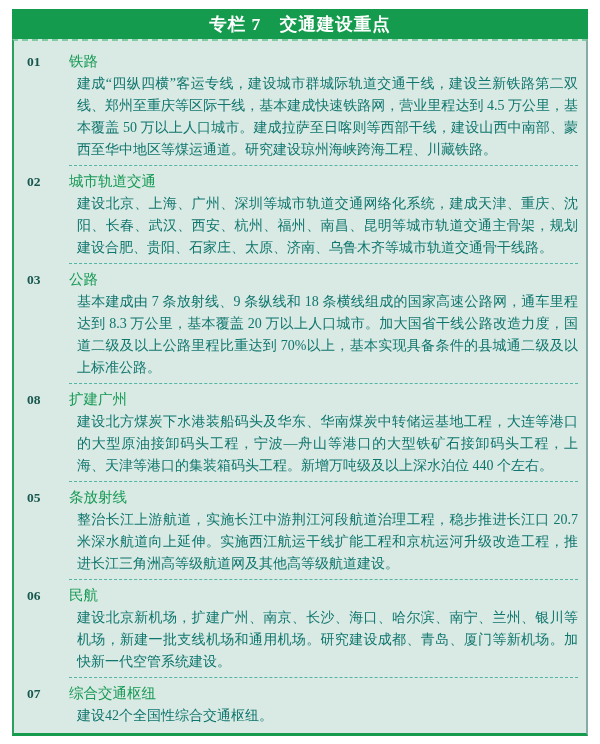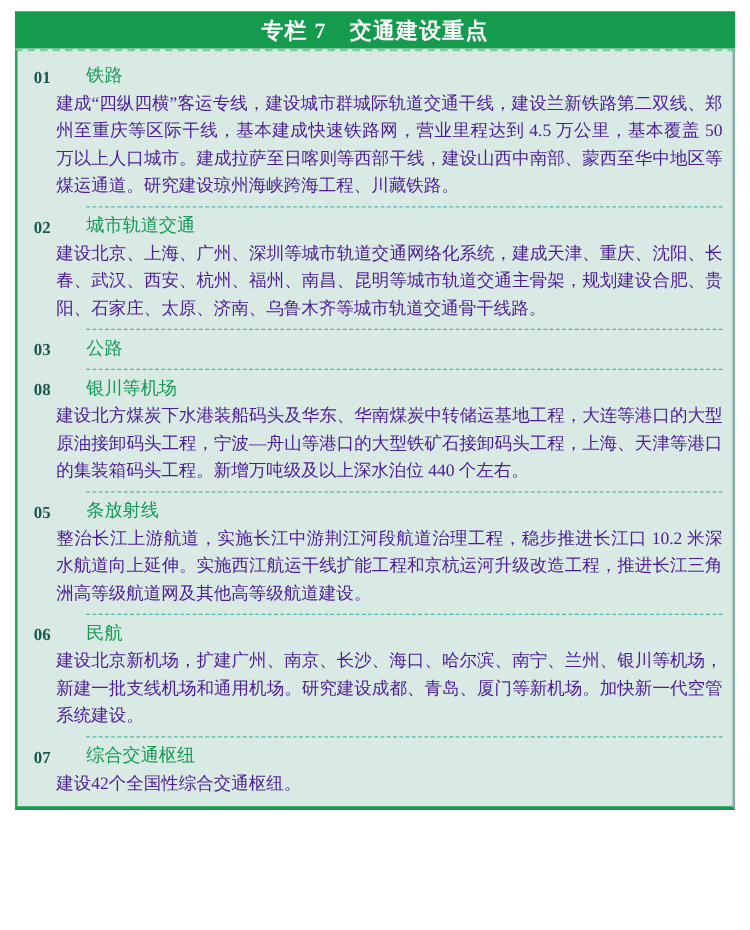--- a/index.html
+++ b/index.html
@@ -57,26 +57,26 @@
     font-size: 13.5px;
     font-family: "Liberation Serif", serif;
   }
   .sec-title {
     color: #169a55;
     font-weight: normal;
     font-size: 14.5px;
     font-family: "Liberation Sans", sans-serif;
   }
   .sec-body {
-    margin-left: 18px;
+    margin-left: 50px;
     text-align: justify;
     text-justify: inter-ideograph;
     font-size: 14px;
     line-height: 22px;
-    color: #4c1d95;
+    color: #0f766e;
   }
   .sec-sep {
     border: none;
     border-top: 1px dashed #55b5a5;
     margin: 4px 0 4px 42px;
   }
 </style>
 </head>
 <body>
 
@@ -100,36 +100,37 @@
             <span class="sec-title">城市轨道交通</span>
           </div>
           <div class="sec-body">建设北京、上海、广州、深圳等城市轨道交通网络化系统，建成天津、重庆、沈阳、长春、武汉、西安、杭州、福州、南昌、昆明等城市轨道交通主骨架，规划建设合肥、贵阳、石家庄、太原、济南、乌鲁木齐等城市轨道交通骨干线路。</div>
         </div>
         <hr class="sec-sep">
         <div class="section">
           <div class="sec-head">
             <span class="sec-num">03</span>
             <span class="sec-title">公路</span>
           </div>
+          <div class="sec-body">基本建成由 7 条放射线、9 条纵线和 18 条横线组成的国家高速公路网，通车里程达到 8.3 万公里，基本覆盖 20 万以上人口城市。加大国省干线公路改造力度，国道二级及以上公路里程比重达到 70%以上，基本实现具备条件的县城通二级及以上标准公路。</div>
         </div>
         <hr class="sec-sep">
         <div class="section">
           <div class="sec-head">
             <span class="sec-num">08</span>
-            <span class="sec-title">银川等机场</span>
+            <span class="sec-title">扩建广州</span>
           </div>
           <div class="sec-body">建设北方煤炭下水港装船码头及华东、华南煤炭中转储运基地工程，大连等港口的大型原油接卸码头工程，宁波—舟山等港口的大型铁矿石接卸码头工程，上海、天津等港口的集装箱码头工程。新增万吨级及以上深水泊位 440 个左右。</div>
         </div>
         <hr class="sec-sep">
         <div class="section">
           <div class="sec-head">
             <span class="sec-num">05</span>
             <span class="sec-title">条放射线</span>
           </div>
-          <div class="sec-body">整治长江上游航道，实施长江中游荆江河段航道治理工程，稳步推进长江口 10.2 米深水航道向上延伸。实施西江航运干线扩能工程和京杭运河升级改造工程，推进长江三角洲高等级航道网及其他高等级航道建设。</div>
+          <div class="sec-body">整治长江上游航道，实施长江中游荆江河段航道治理工程，稳步推进长江口 20.7 米深水航道向上延伸。实施西江航运干线扩能工程和京杭运河升级改造工程，推进长江三角洲高等级航道网及其他高等级航道建设。</div>
         </div>
         <hr class="sec-sep">
         <div class="section">
           <div class="sec-head">
             <span class="sec-num">06</span>
             <span class="sec-title">民航</span>
           </div>
           <div class="sec-body">建设北京新机场，扩建广州、南京、长沙、海口、哈尔滨、南宁、兰州、银川等机场，新建一批支线机场和通用机场。研究建设成都、青岛、厦门等新机场。加快新一代空管系统建设。</div>
         </div>
         <hr class="sec-sep">

